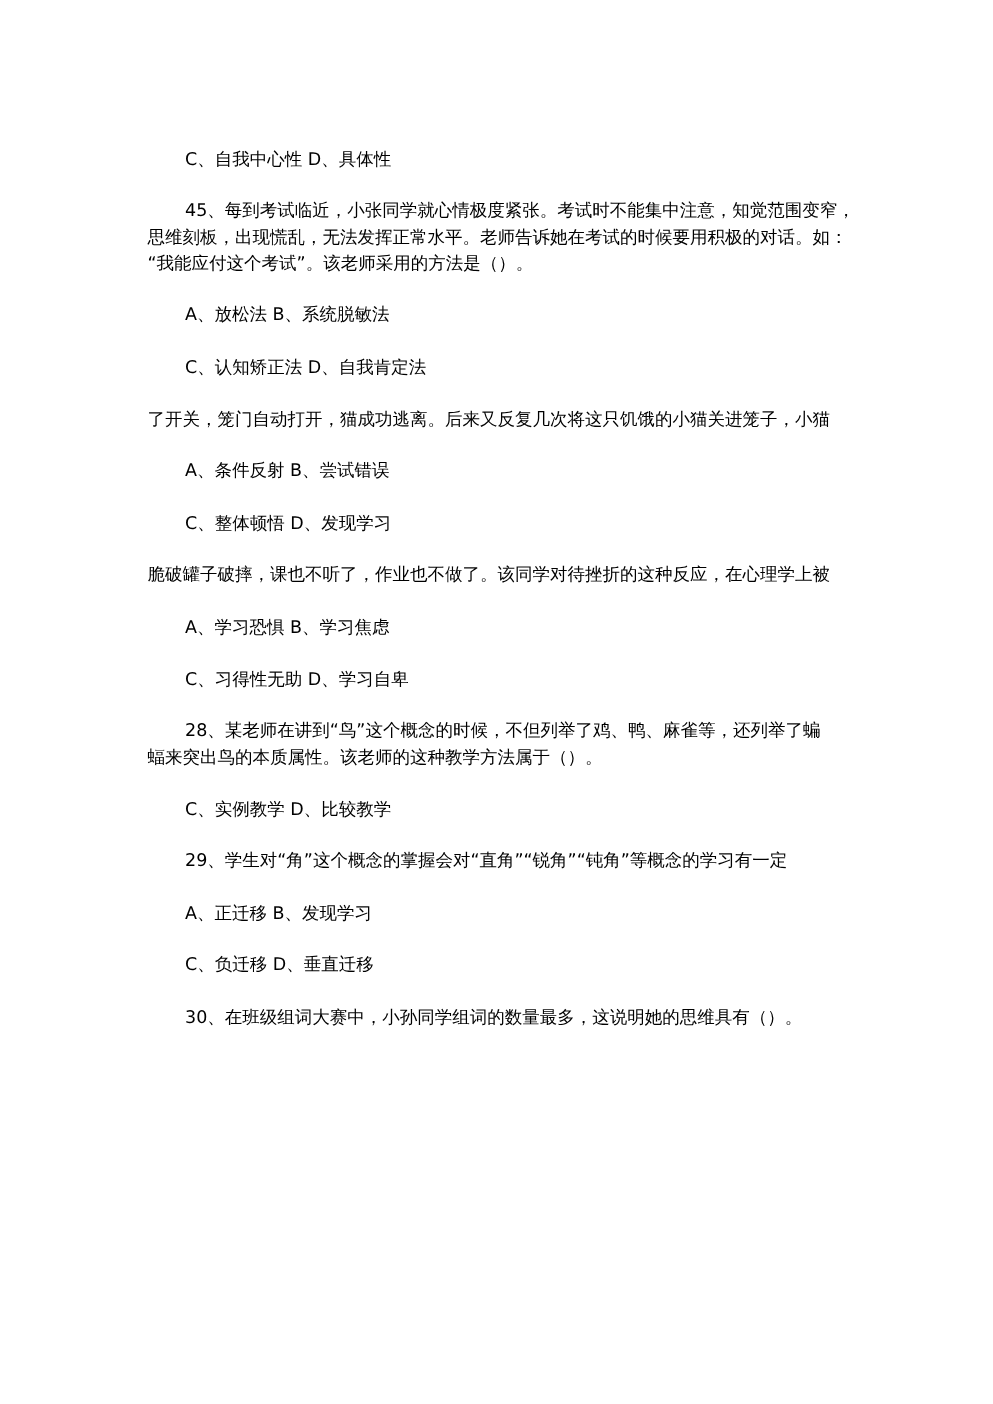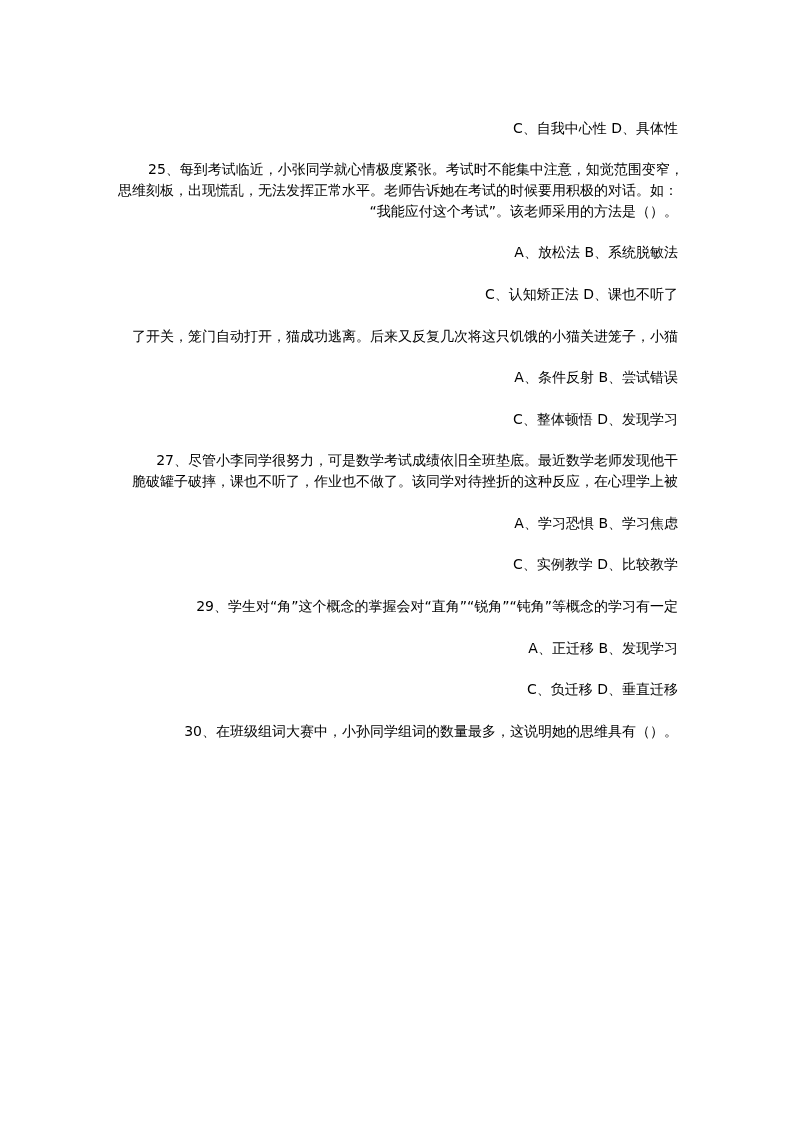--- a/index.html
+++ b/index.html
@@ -31,72 +31,77 @@
       font-size: 14px;
       line-height: 20.8px;
     }
     .para {
       margin: 0 0 20.8px 0;
     }
     .line {
       display: block;
       white-space: nowrap;
       height: 20.8px;
-      text-align: right;
     }
     .line.first {
       padding-left: 30px;
     }
   </style>
 </head>
 <body>
 
 <div class="page">
   <div class="content">
 
     <p class="para">
       <span class="line first">C、自我中心性 D、具体性</span>
     </p>
 
     <p class="para">
-      <span class="line first">25、每到考试临近，小张同学就心情极度紧张。考试时不能集中注意，知觉范围变窄，</span>
+      <span class="line first">45、每到考试临近，小张同学就心情极度紧张。考试时不能集中注意，知觉范围变窄，</span>
       <span class="line">思维刻板，出现慌乱，无法发挥正常水平。老师告诉她在考试的时候要用积极的对话。如：</span>
       <span class="line">“我能应付这个考试”。该老师采用的方法是（）。</span>
     </p>
 
     <p class="para">
       <span class="line first">A、放松法 B、系统脱敏法</span>
     </p>
 
     <p class="para">
-      <span class="line first">C、认知矫正法 D、课也不听了</span>
+      <span class="line first">C、认知矫正法 D、自我肯定法</span>
     </p>
 
     <p class="para">
       <span class="line">了开关，笼门自动打开，猫成功逃离。后来又反复几次将这只饥饿的小猫关进笼子，小猫</span>
     </p>
 
     <p class="para">
       <span class="line first">A、条件反射 B、尝试错误</span>
     </p>
 
     <p class="para">
       <span class="line first">C、整体顿悟 D、发现学习</span>
     </p>
 
     <p class="para">
-      <span class="line first">27、尽管小李同学很努力，可是数学考试成绩依旧全班垫底。最近数学老师发现他干</span>
       <span class="line">脆破罐子破摔，课也不听了，作业也不做了。该同学对待挫折的这种反应，在心理学上被</span>
     </p>
 
     <p class="para">
       <span class="line first">A、学习恐惧 B、学习焦虑</span>
     </p>
 
+    <p class="para">
+      <span class="line first">C、习得性无助 D、学习自卑</span>
+    </p>
 
+    <p class="para">
+      <span class="line first">28、某老师在讲到“鸟”这个概念的时候，不但列举了鸡、鸭、麻雀等，还列举了蝙</span>
+      <span class="line">蝠来突出鸟的本质属性。该老师的这种教学方法属于（）。</span>
+    </p>
 
 
     <p class="para">
       <span class="line first">C、实例教学 D、比较教学</span>
     </p>
 
     <p class="para">
       <span class="line first">29、学生对“角”这个概念的掌握会对“直角”“锐角”“钝角”等概念的学习有一定</span>
     </p>
 

